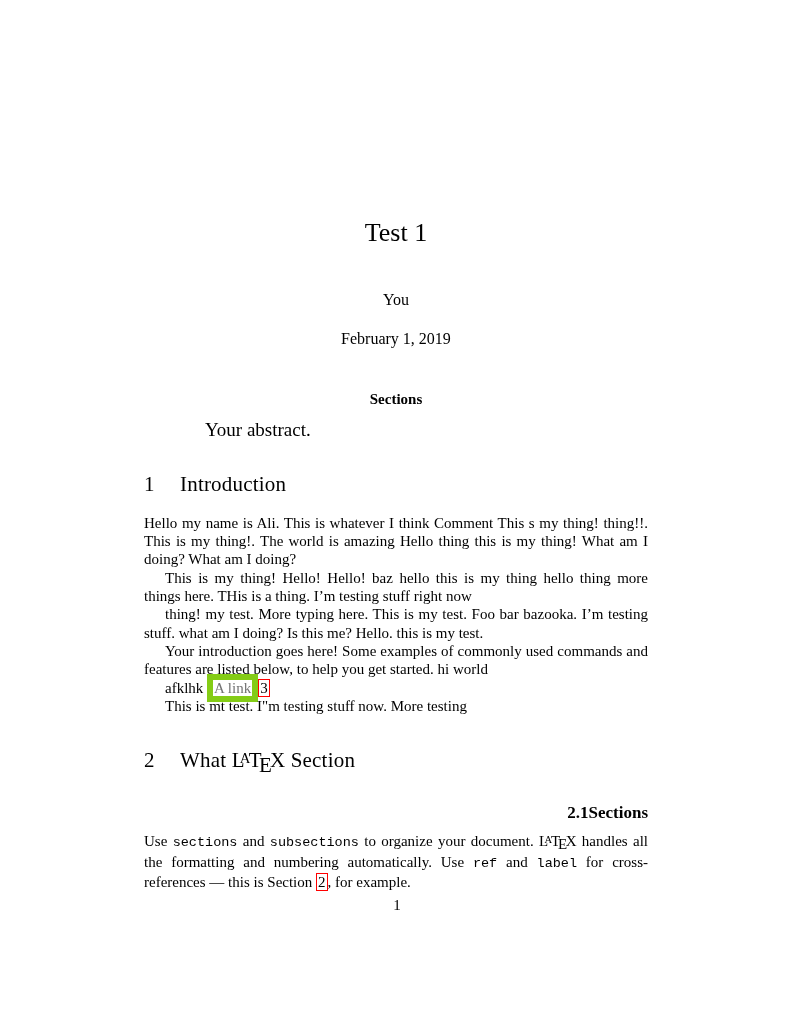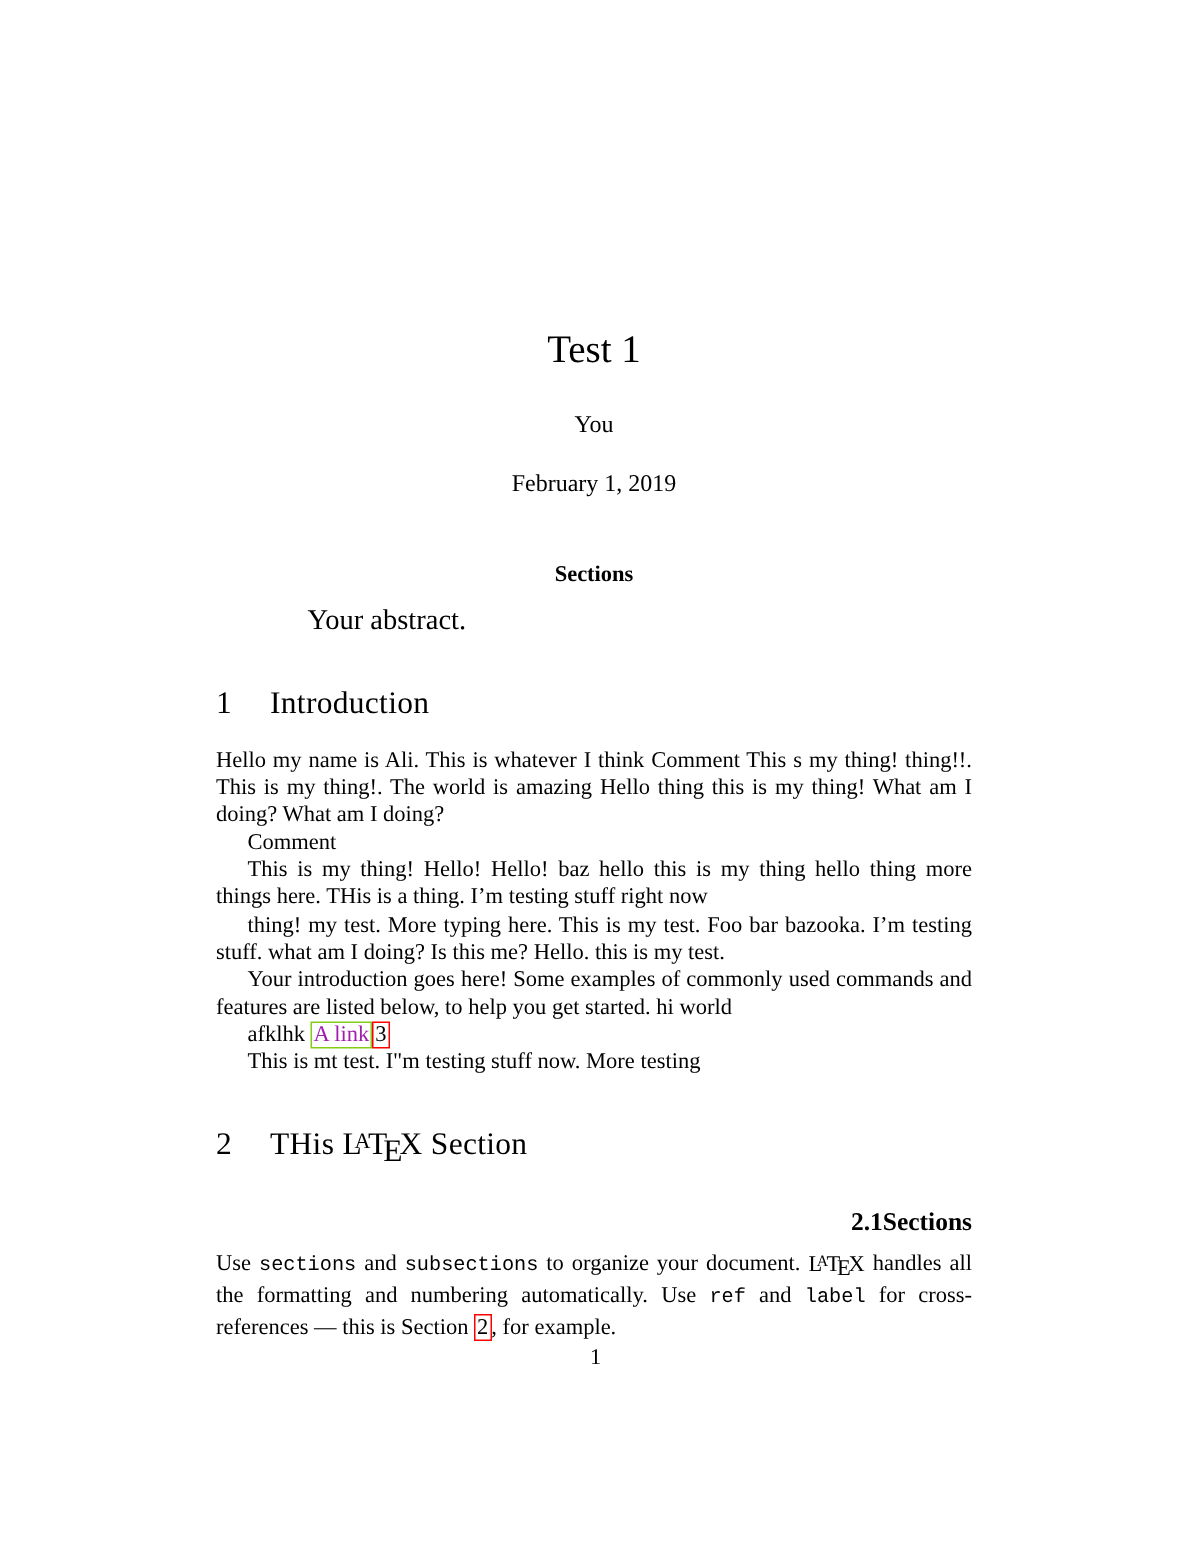--- a/index.html
+++ b/index.html
@@ -12,21 +12,21 @@
   }
   .page {
     position: relative;
     width: 794px; height: 1028px;
     box-sizing: border-box;
     padding: 219px 146px 0 144px;
     overflow: hidden;
   }
   .titleblock { text-align: center; }
   .doc-title  { font-size: 26px; line-height: 1.1; }
-  .doc-author { font-size: 16px; margin-top: 27px; }
+  .doc-author { font-size: 16px; margin-top: 43px; }
   .doc-date   { font-size: 16px; margin-top: 21px; }
 
   .abstract-heading {
     text-align: center; font-weight: bold;
     font-size: 15px; margin-top: 43px;
   }
   .abstract-body {
     margin: 13px 42px 0 42px;
     text-indent: 19px;
     font-size: 19px;
@@ -55,23 +55,23 @@
   .para.noindent { text-indent: 0; }
   .sec + .para    { margin-top: 17px; }
   .subsec + .para { margin-top: 8px; }
 
   .tt {
     font-family: "Liberation Mono", monospace;
     font-size: 13.5px;
   }
 
   .link-box {
-    color: #a21caf;
+    color: #737373;
     text-decoration: none;
-    border: 1px solid #84cc16;
+    border: 6px solid #84cc16;
     padding: 0 1px;
   }
   .cite-box {
     border: 1px solid #ff0000;
     padding: 0 1px;
   }
   .ref-box {
     border: 1px solid #ff0000;
     padding: 0 1px;
   }
@@ -110,28 +110,27 @@
   </div>
 
   <div class="abstract">
     <div class="abstract-heading">Sections</div>
     <p class="abstract-body">Your abstract.</p>
   </div>
 
   <h2 class="sec"><span class="sec-num">1</span><span>Introduction</span></h2>
 
   <p class="para noindent">Hello my name is Ali. This is whatever I think Comment This s my thing! thing!!. This is my thing!. The world is amazing Hello thing this is my thing! What am I doing? What am I doing?</p>
-  <p class="para">Comment</p>
   <p class="para">This is my thing! Hello! Hello! baz hello this is my thing hello thing more things here. THis is a thing. I’m testing stuff right now</p>
   <p class="para">thing! my test. More typing here. This is my test. Foo bar bazooka. I’m testing stuff. what am I doing? Is this me? Hello. this is my test.</p>
   <p class="para">Your introduction goes here! Some examples of commonly used commands and features are listed below, to help you get started. hi world</p>
   <p class="para"><span>afklhk </span><a href="#" class="link-box">A link</a><span class="cite-box">3</span></p>
   <p class="para">This is mt test. I"m testing stuff now. More testing</p>
 
-  <h2 class="sec"><span class="sec-num">2</span><span><span>THis </span><span class="latex"><span>L</span><span class="lx-a">A</span><span>T</span><span class="lx-e">E</span><span>X</span></span><span> Section</span></span></h2>
+  <h2 class="sec"><span class="sec-num">2</span><span><span>What </span><span class="latex"><span>L</span><span class="lx-a">A</span><span>T</span><span class="lx-e">E</span><span>X</span></span><span> Section</span></span></h2>
 
   <h3 class="subsec"><span class="subsec-num">2.1</span><span>Sections</span></h3>
 
   <p class="para noindent"><span>Use </span><code class="tt">sections</code><span> and </span><code class="tt">subsections</code><span> to organize your document. </span><span class="latex"><span>L</span><span class="lx-a">A</span><span>T</span><span class="lx-e">E</span><span>X</span></span><span> handles all the formatting and numbering automatically. Use </span><code class="tt">ref</code><span> and </span><code class="tt">label</code><span> for cross-references — this is Section </span><span class="ref-box">2</span><span>, for example.</span></p>
 
   <div class="footer">1</div>
 
 </div>
 
 </body></html>

